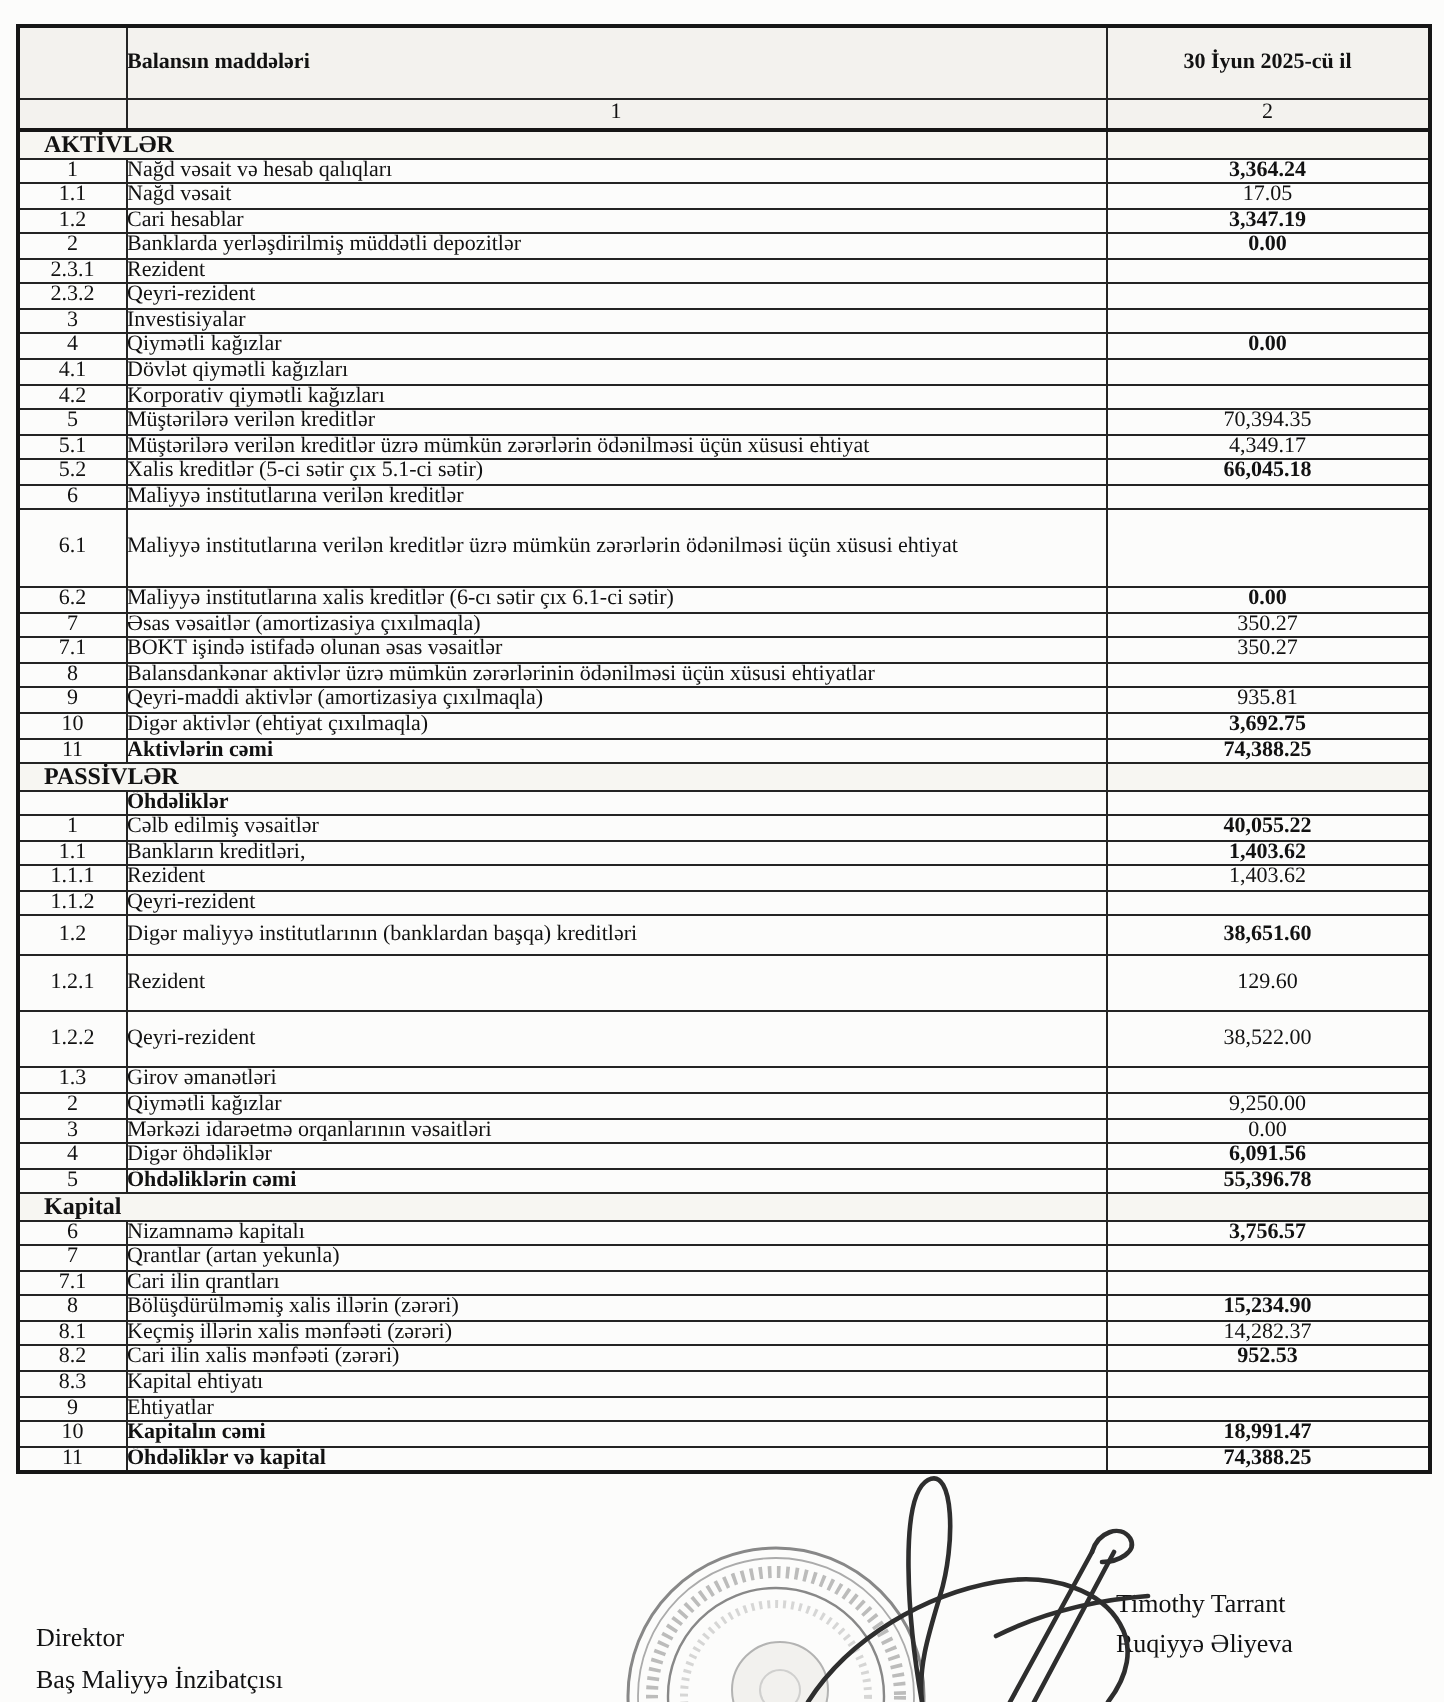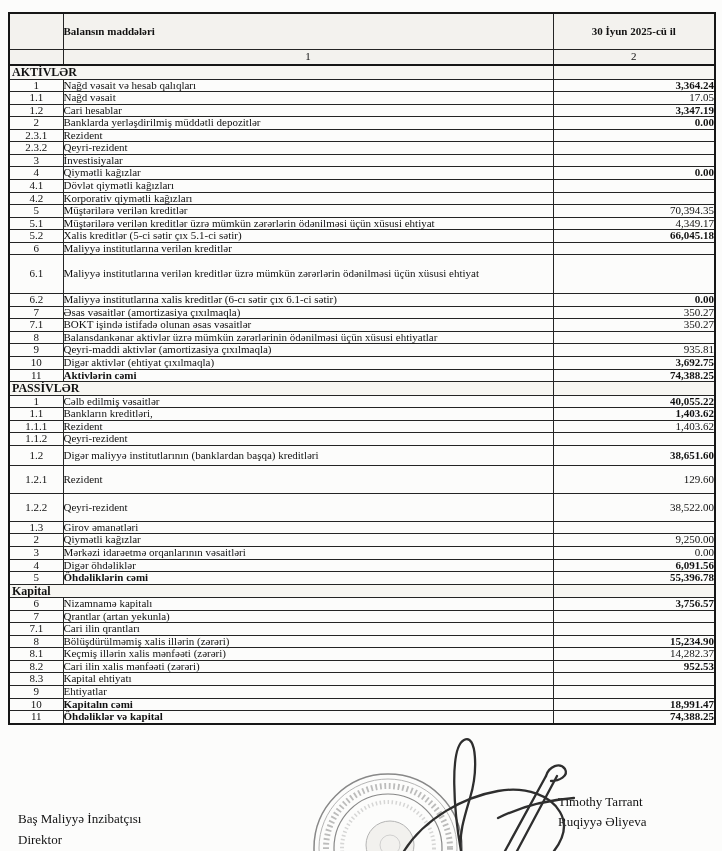--- a/index.html
+++ b/index.html
@@ -25,23 +25,23 @@
     overflow:hidden;white-space:nowrap;
   }
   thead td{background:#f3f2ee;}
   tr.head-row td{height:35px;}
   td.head-label{font-weight:bold;font-size:12.5px;padding-left:8px;}
   td.head-val{font-weight:bold;font-size:12px;text-align:center;}
   tr.subhead-row td{height:14px;text-align:center;font-size:11px;}
   thead{border-bottom:2px solid #161616;}
   td.c-num{text-align:center;}
   td.c-label{padding-left:4px;}
-  td.c-val{text-align:right;padding-right:3px;}
+  td.c-val{text-align:center;padding-right:3px;}
   tr.section-row td.section-label{
-    font-weight:bold;font-size:12px;padding-left:2px;background:#f7f6f2;
+    font-weight:bold;font-size:12px;padding-left:12px;background:#f7f6f2;
   }
   tr.section-row td.c-val{background:#f7f6f2;}
   .b{font-weight:bold;}
   .footer-left{position:absolute;left:18px;top:808px;font-size:13px;line-height:1.65;}
   .footer-right{position:absolute;left:558px;top:792px;font-size:13px;line-height:1.55;}
   .overlay{position:absolute;left:0;top:0;width:722px;height:851px;pointer-events:none;}
 </style>
 </head>
 <body style="background: rgb(252, 252, 251); color: rgb(18, 18, 18);">
 
@@ -178,20 +178,25 @@
       <tr style="height: 12.5px;">
         <td class="c-num">11</td>
         <td class="c-label b">Aktivlərin cəmi</td>
         <td class="c-val b">74,388.25</td>
       </tr>
       <tr class="section-row" style="height: 12.5px;">
         <td colspan="2" class="section-label">PASSİVLƏR</td>
         <td class="c-val"></td>
       </tr>
       <tr style="height: 12.5px;">
+        <td class="c-num"></td>
+        <td class="c-label b">Öhdəliklər</td>
+        <td class="c-val"></td>
+      </tr>
+      <tr style="height: 12.5px;">
         <td class="c-num">1</td>
         <td class="c-label">Cəlb edilmiş vəsaitlər</td>
         <td class="c-val b">40,055.22</td>
       </tr>
       <tr style="height: 12.5px;">
         <td class="c-num">1.1</td>
         <td class="c-label">Bankların kreditləri,</td>
         <td class="c-val b">1,403.62</td>
       </tr>
       <tr style="height: 12.5px;">
@@ -295,22 +300,22 @@
       </tr>
       <tr style="height: 12.5px;">
         <td class="c-num">11</td>
         <td class="c-label b">Öhdəliklər və kapital</td>
         <td class="c-val b">74,388.25</td>
       </tr>
     </tbody>
 </table>
 
 <div class="footer-left">
+  <div>Direktor</div>
   <div>Baş Maliyyə İnzibatçısı</div>
-  <div>Direktor</div>
 </div>
 
 <div class="footer-right">
   <div>Timothy Tarrant</div>
   <div>Ruqiyyə Əliyeva</div>
 </div>
 
 <svg class="overlay" viewBox="0 0 722 851" xmlns="http://www.w3.org/2000/svg">
 
   <g fill="none" opacity="0.82">

